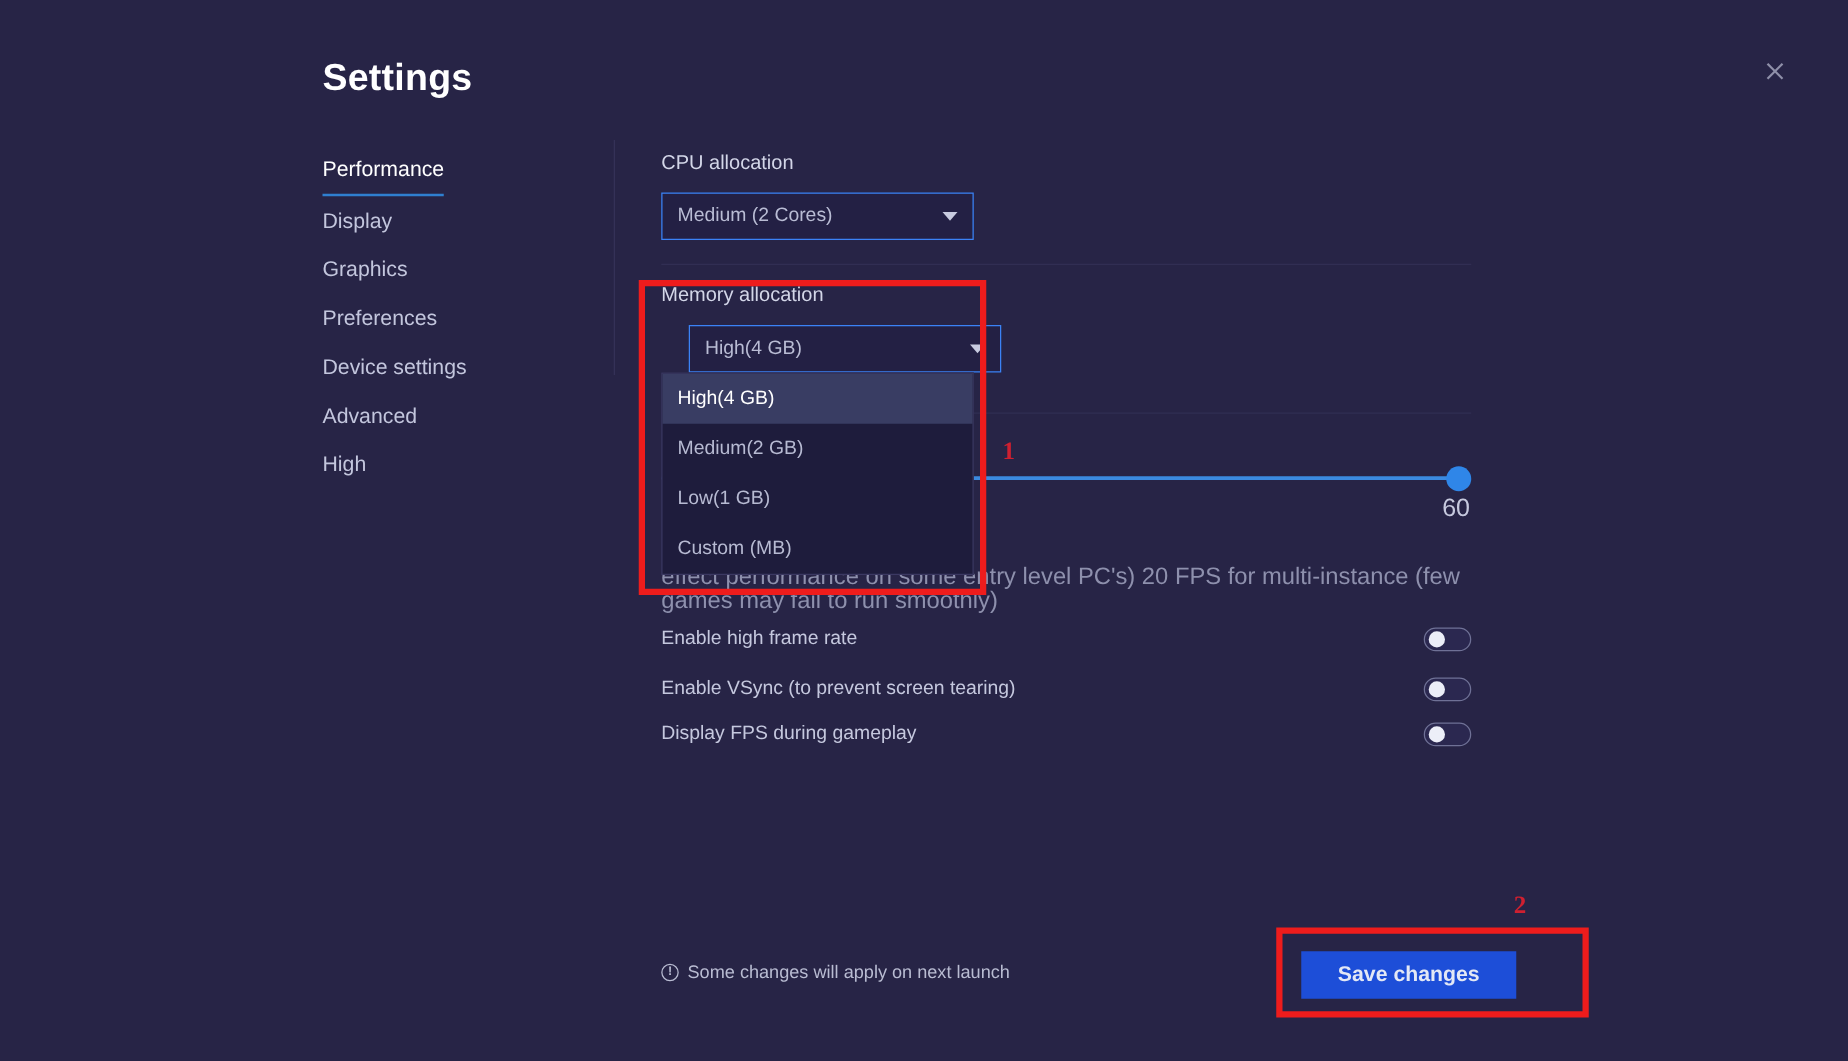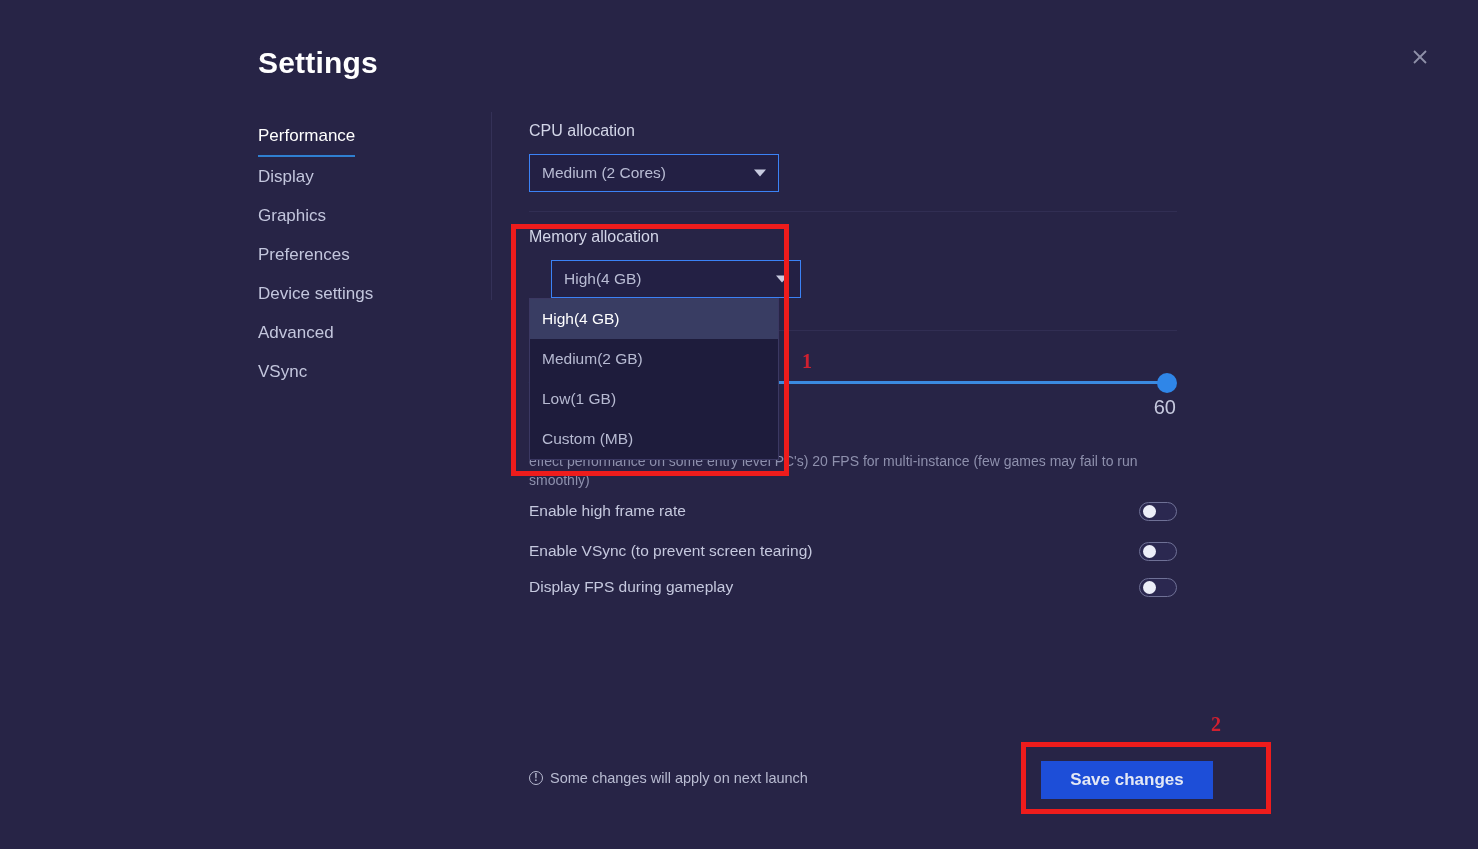--- a/index.html
+++ b/index.html
@@ -180,21 +180,21 @@
     top: 28px;
     font-size: 20px;
     color: #c6c9de;
   }
 
   .hint-text {
     position: absolute;
     left: 529px;
     top: 452px;
     width: 650px;
-    font-size: 14px;
+    font-size: 19px;
     line-height: 19px;
     color: #8e90ad;
   }
 
   
   .toggle-row {
     position: absolute;
     left: 529px;
     width: 648px;
     height: 22px;
@@ -295,21 +295,21 @@
 
 <div class="v-divider"></div>
 
 <div class="sidebar">
   <div class="nav-row"><span class="nav-item active">Performance</span></div>
   <div class="nav-row"><span class="nav-item">Display</span></div>
   <div class="nav-row"><span class="nav-item">Graphics</span></div>
   <div class="nav-row"><span class="nav-item">Preferences</span></div>
   <div class="nav-row"><span class="nav-item">Device settings</span></div>
   <div class="nav-row"><span class="nav-item">Advanced</span></div>
-  <div class="nav-row"><span class="nav-item">VSync</span></div>
+  <div class="nav-row"><span class="nav-item">High</span></div>
 </div>
 
 <div class="h-divider" style="top:211px;"></div>
 <div class="h-divider" style="top:330px;"></div>
 
 <div class="content" style="top:102px;margin-top:20px;">
   <div class="field-label">CPU allocation</div>
   <div class="select-box">
     <span class="sel-value">Medium (2 Cores)</span>
     <span class="caret"></span>

